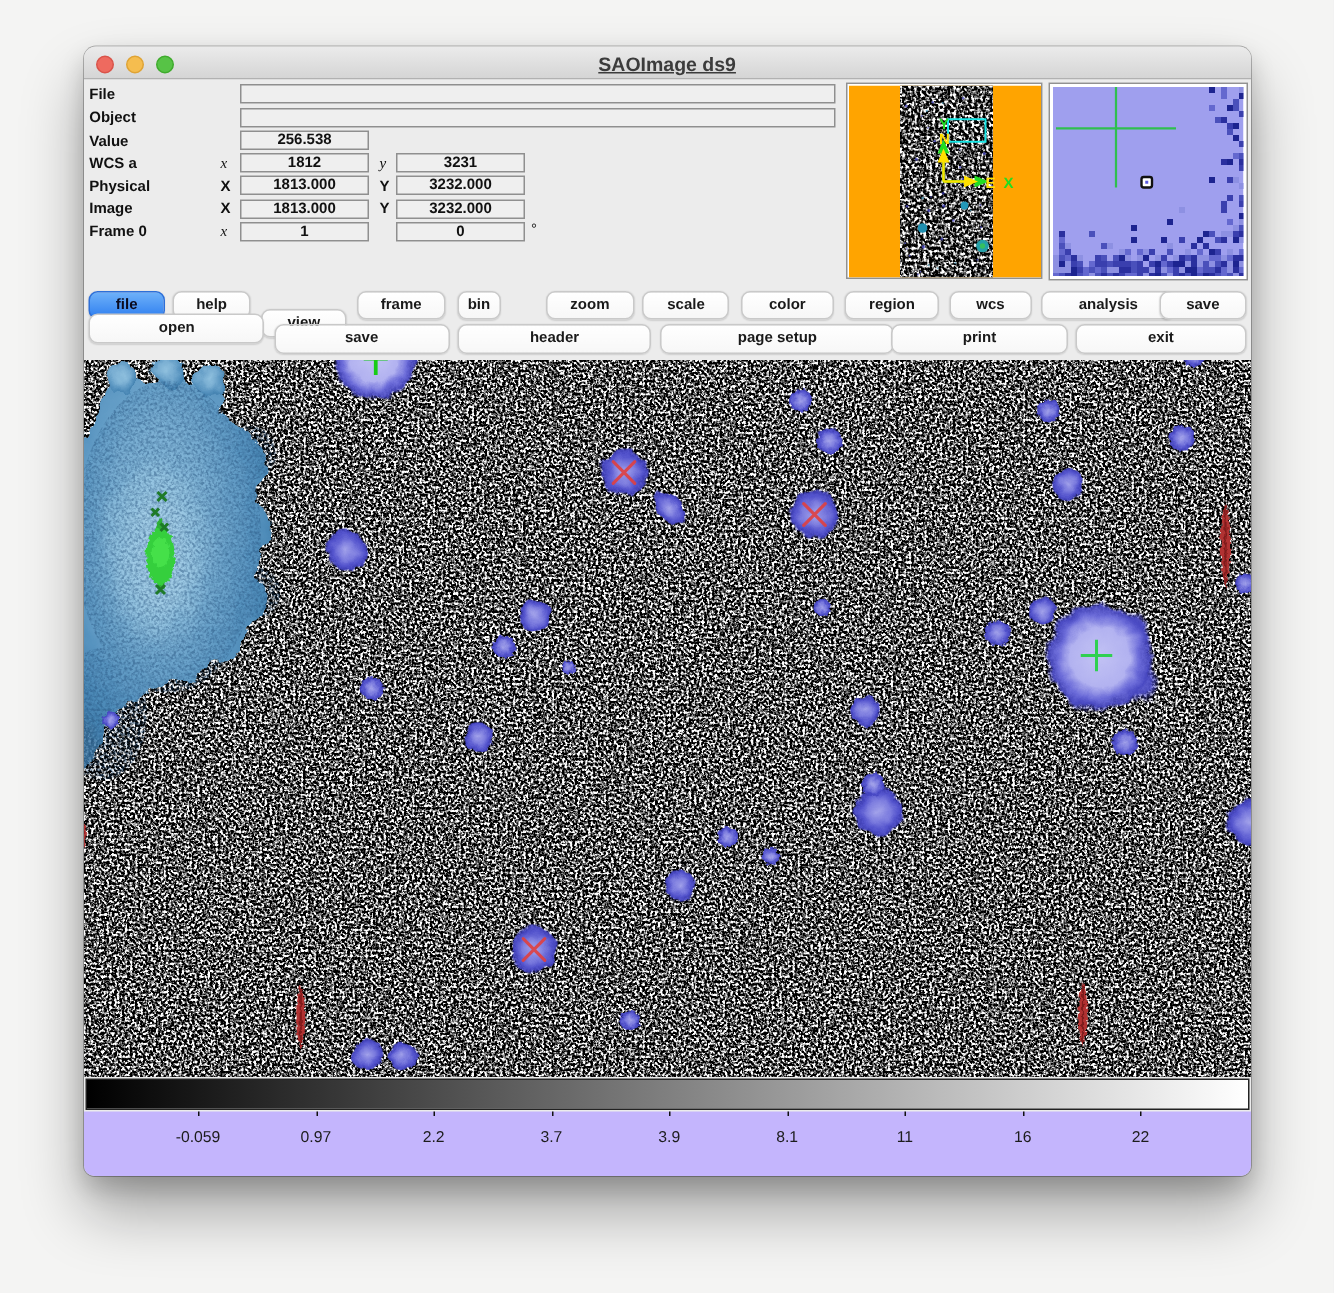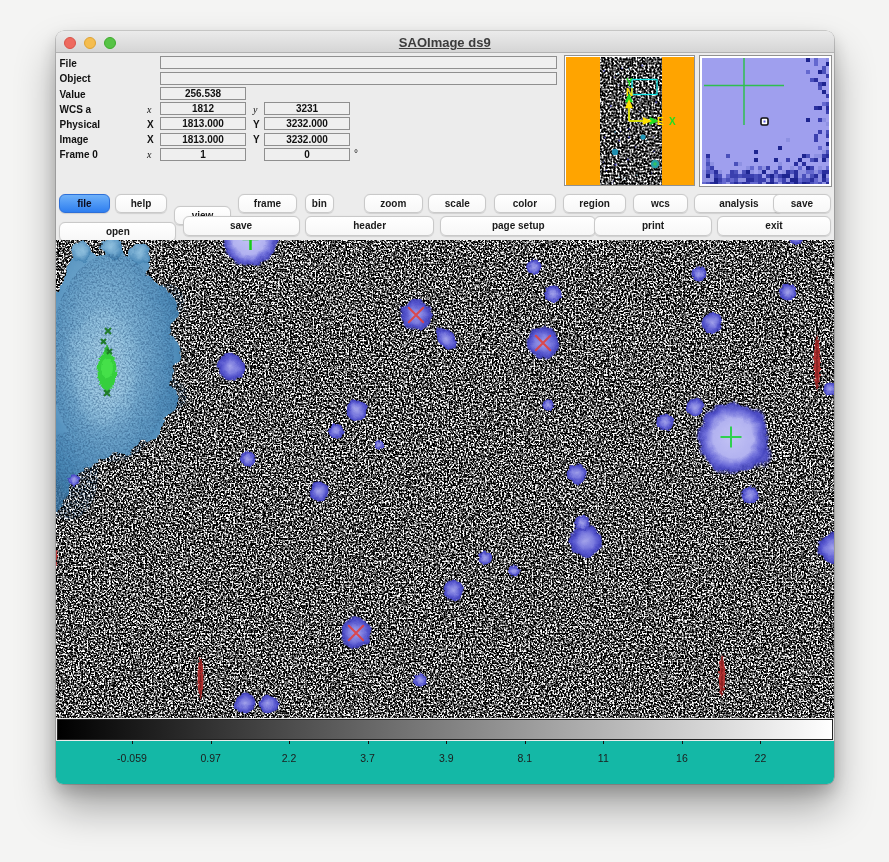--- a/index.html
+++ b/index.html
@@ -19,21 +19,21 @@
   font-size:10px; font-weight:bold; color:#111; text-align:center; line-height:11px; }
 #panner { position:absolute; left:508px; top:24px; width:131px; height:131px; background:#fff; border:1px solid #919191; padding:1px; }
 #magnif { position:absolute; left:643px; top:24px; width:133px; height:132px; background:#fff; border:1px solid #919191; padding:2px; }
 .btn { position:absolute; height:19px; background:linear-gradient(#ffffff,#f7f7f7); border:1px solid #c9c9c9;
   border-radius:6px; font-size:10px; font-weight:bold; color:#1a1a1a; text-align:center; line-height:17px;
   box-shadow:0 0.5px 1px rgba(0,0,0,.12); }
 .btn.act { background:linear-gradient(#6eb1f9,#2e7ef0); border-color:#2d6fd8; color:#0a0a1e; }
 #mainimg { position:absolute; left:0; top:209px; width:778px; height:478px; overflow:hidden; }
 #cbar { position:absolute; left:0.5px; top:688px; width:776.5px; height:21px;
   background:linear-gradient(90deg,#000,#fff); border:1px solid #222; }
-#cbarea { position:absolute; left:0; top:709.5px; width:777.5px; height:43px; background:#14b8a6; border-radius:0 0 7px 7px; }
+#cbarea { position:absolute; left:0; top:709.5px; width:777.5px; height:43px; background:#c4b5fd; border-radius:0 0 7px 7px; }
 .cbt { position:absolute; top:0; width:1px; height:3.5px; background:#111; }
 .cbl { position:absolute; top:11px; width:60px; text-align:center; font-size:10.5px; color:#1c1c1c; }
 </style></head>
 <body>
 <div id="win">
   <div id="titlebar">
     <div class="tl" style="left:8px;background:#ee6a5f;border:0.5px solid #d95349"></div>
     <div class="tl" style="left:28px;background:#f5bd4f;border:0.5px solid #dfa334"></div>
     <div class="tl" style="left:48px;background:#57c346;border:0.5px solid #3eab2c"></div>
     <div id="title">SAOImage ds9</div>
@@ -351,21 +351,21 @@
     <div class="btn" style="left:118.2px;top:175px;width:56.7px">view</div>
     <div class="btn" style="left:181.6px;top:162.5px;width:59.8px">frame</div>
     <div class="btn" style="left:248.8px;top:162.5px;width:29px">bin</div>
     <div class="btn" style="left:307.6px;top:162.5px;width:59.4px">zoom</div>
     <div class="btn" style="left:372.2px;top:162.5px;width:58.3px">scale</div>
     <div class="btn" style="left:438.2px;top:162.5px;width:61.4px">color</div>
     <div class="btn" style="left:507.0px;top:162.5px;width:63.3px">region</div>
     <div class="btn" style="left:577.1px;top:162.5px;width:54.5px">wcs</div>
     <div class="btn" style="left:638.4px;top:162.5px;width:89px">analysis</div>
     <div class="btn" style="left:716.6px;top:162.5px;width:58.6px">save</div>
-    <div class="btn" style="left:3.2px;top:191px;width:117.3px;height:20px;line-height:18px">open</div>
+    <div class="btn" style="left:3.2px;top:178px;width:117.3px;height:20px;line-height:18px">open</div>
     <div class="btn" style="left:126.5px;top:184.5px;width:117.1px;height:20px;line-height:18px">save</div>
     <div class="btn" style="left:249.0px;top:184.5px;width:129.3px;height:20px;line-height:18px">header</div>
     <div class="btn" style="left:384.3px;top:184.5px;width:156px;height:20px;line-height:18px">page setup</div>
     <div class="btn" style="left:538.1px;top:184.5px;width:117.8px;height:20px;line-height:18px">print</div>
     <div class="btn" style="left:661.0px;top:184.5px;width:113.9px;height:20px;line-height:18px">exit</div>
   <div id="mainimg"><svg width="778" height="478" viewBox="0 0 778 478">
 <defs>
 <radialGradient id="gstar">
  <stop offset="0%" stop-color="#a2a2ea"></stop>
  <stop offset="45%" stop-color="#7b7bde"></stop>

